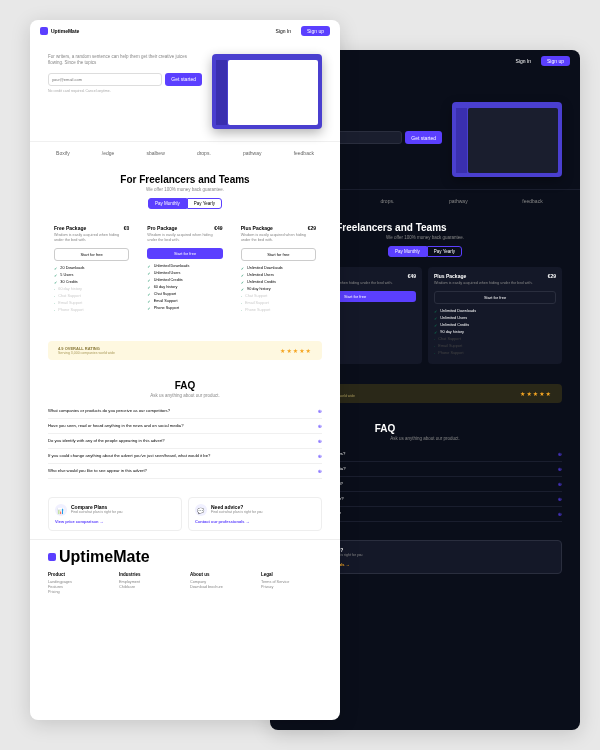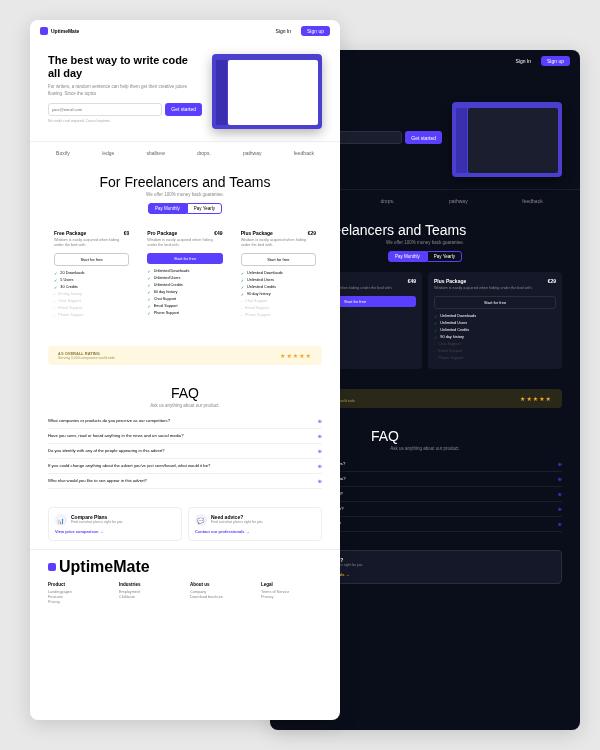--- a/index.html
+++ b/index.html
@@ -24,21 +24,21 @@
 .dark .hero-input{background:#1a1e2e;border-color:#2a2e3e;color:#fff}
 .hero-note{font-size:3.5px;color:#aaa;margin-top:3px}
 .mockup{width:110px;height:75px;background:#4a3fcf;border-radius:4px;box-shadow:0 4px 12px rgba(0,0,0,0.3);position:relative;overflow:hidden}
 .mockup-inner{position:absolute;top:6px;left:16px;right:4px;bottom:4px;background:#fff;border-radius:2px}
 .dark .mockup-inner{background:#1a1e2e}
 .mockup-side{position:absolute;top:6px;left:4px;width:11px;bottom:4px;background:#3a2faf}
 .brands{display:flex;justify-content:space-around;padding:8px 10px;font-size:5px;color:#666;border-top:1px solid #f0f0f0}
 .dark .brands{border-color:#1a1e2e;color:#888}
 .brand{display:flex;align-items:center;gap:2px}
 .section{padding:10px 18px}
-.section h2{font-size:14px;font-weight:400;text-align:center;margin-bottom:2px}
+.section h2{font-size:10px;font-weight:700;text-align:center;margin-bottom:2px}
 .section-sub{font-size:4.5px;color:#888;text-align:center;margin-bottom:6px}
 .toggle{display:flex;justify-content:center;gap:0;margin-bottom:10px}
 .toggle button{padding:2px 6px;font-size:4.5px;border:1px solid #5b3fff;background:#fff;cursor:pointer}
 .toggle button:first-child{border-radius:3px 0 0 3px}
 .toggle button:last-child{border-radius:0 3px 3px 0}
 .toggle .active{background:#5b3fff;color:#fff}
 .dark .toggle button{background:#0a0e1a;color:#fff}
 .dark .toggle .active{background:#5b3fff}
 .plans{display:flex;gap:6px}
 .plan{flex:1;padding:6px;font-size:4px}
@@ -89,21 +89,20 @@
         <div class="logo-icon"></div>
         <span>UptimeMate</span>
       </div>
     <div class="nav-right">
       <button class="btn btn-link">Sign In</button>
       <button class="btn btn-primary">Sign up</button>
     </div>
   </div>
   <div class="hero">
     <div class="hero-text">
-      <h1>The best way to write code all day</h1>
       <p>For writers, a random sentence can help them get their creative juices flowing. Since the topics</p>
       <div class="hero-form">
         <input class="hero-input" placeholder="your@email.com" style="">
         <button class="btn btn-primary">Get started</button>
       </div>
       <div class="hero-note">No credit card required. Cancel anytime.</div>
     </div>
     <div class="mockup">
         <div class="mockup-side"></div>
         <div class="mockup-inner"></div>

